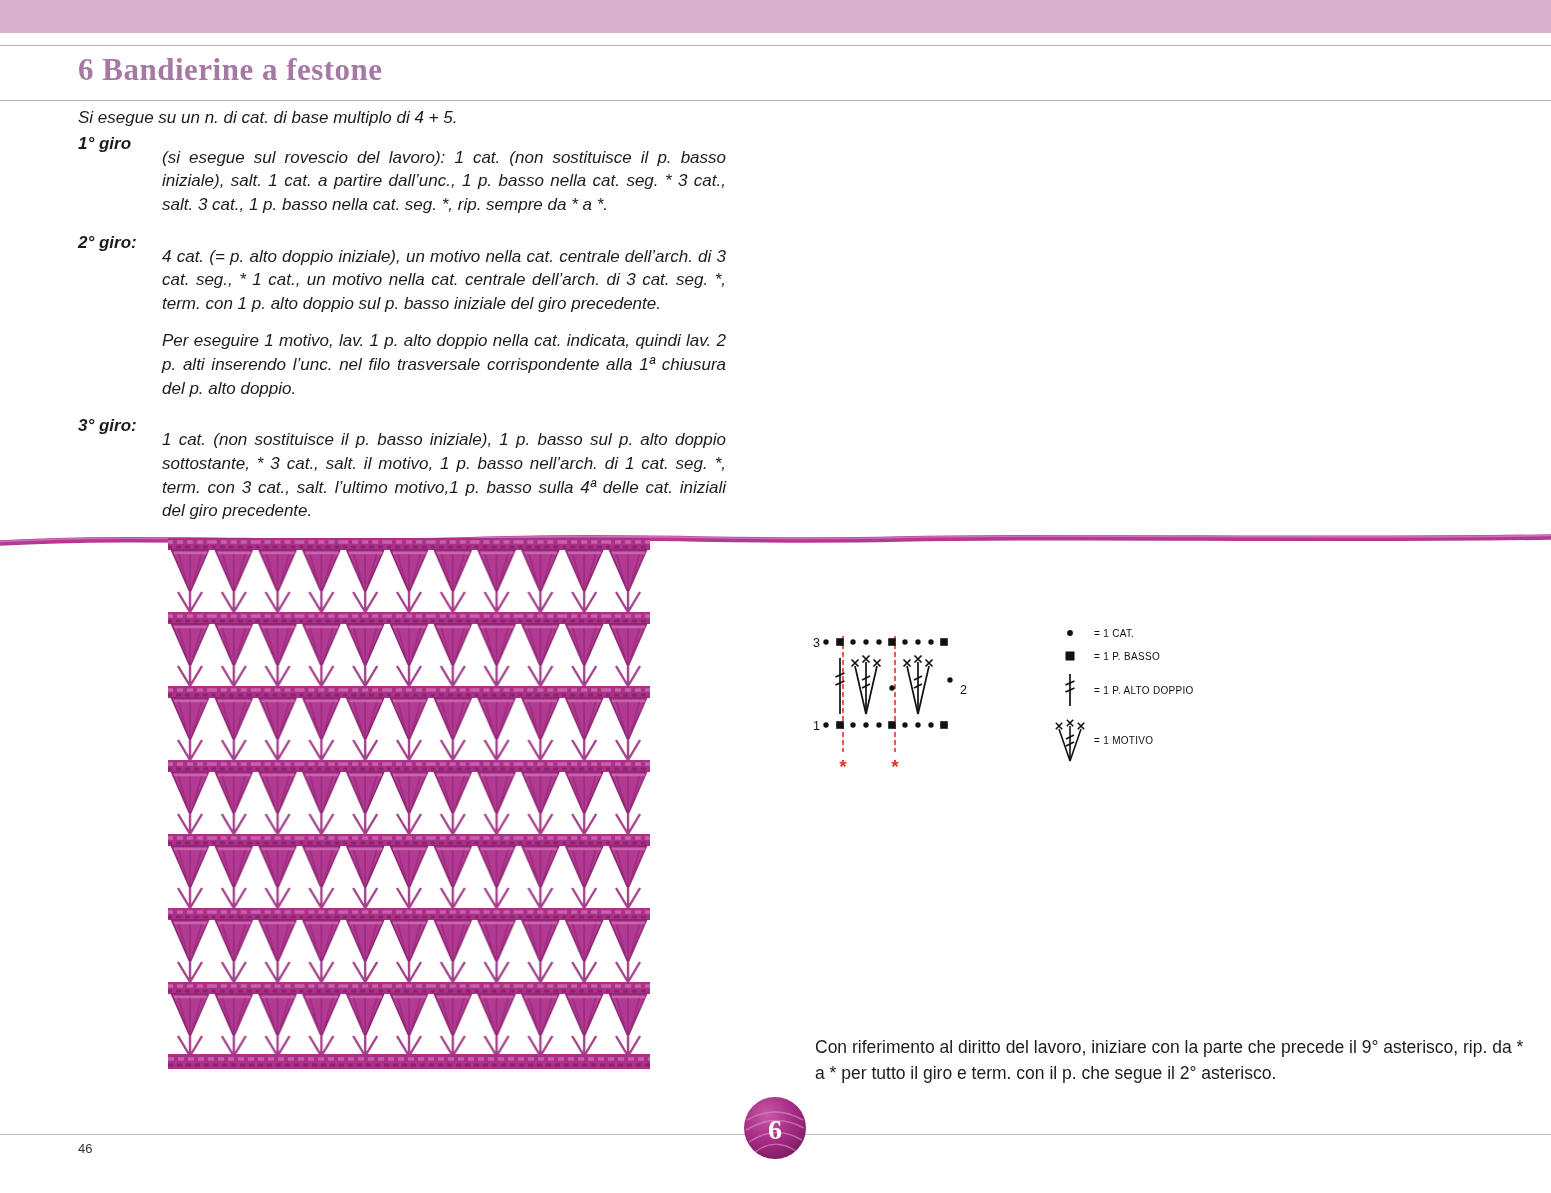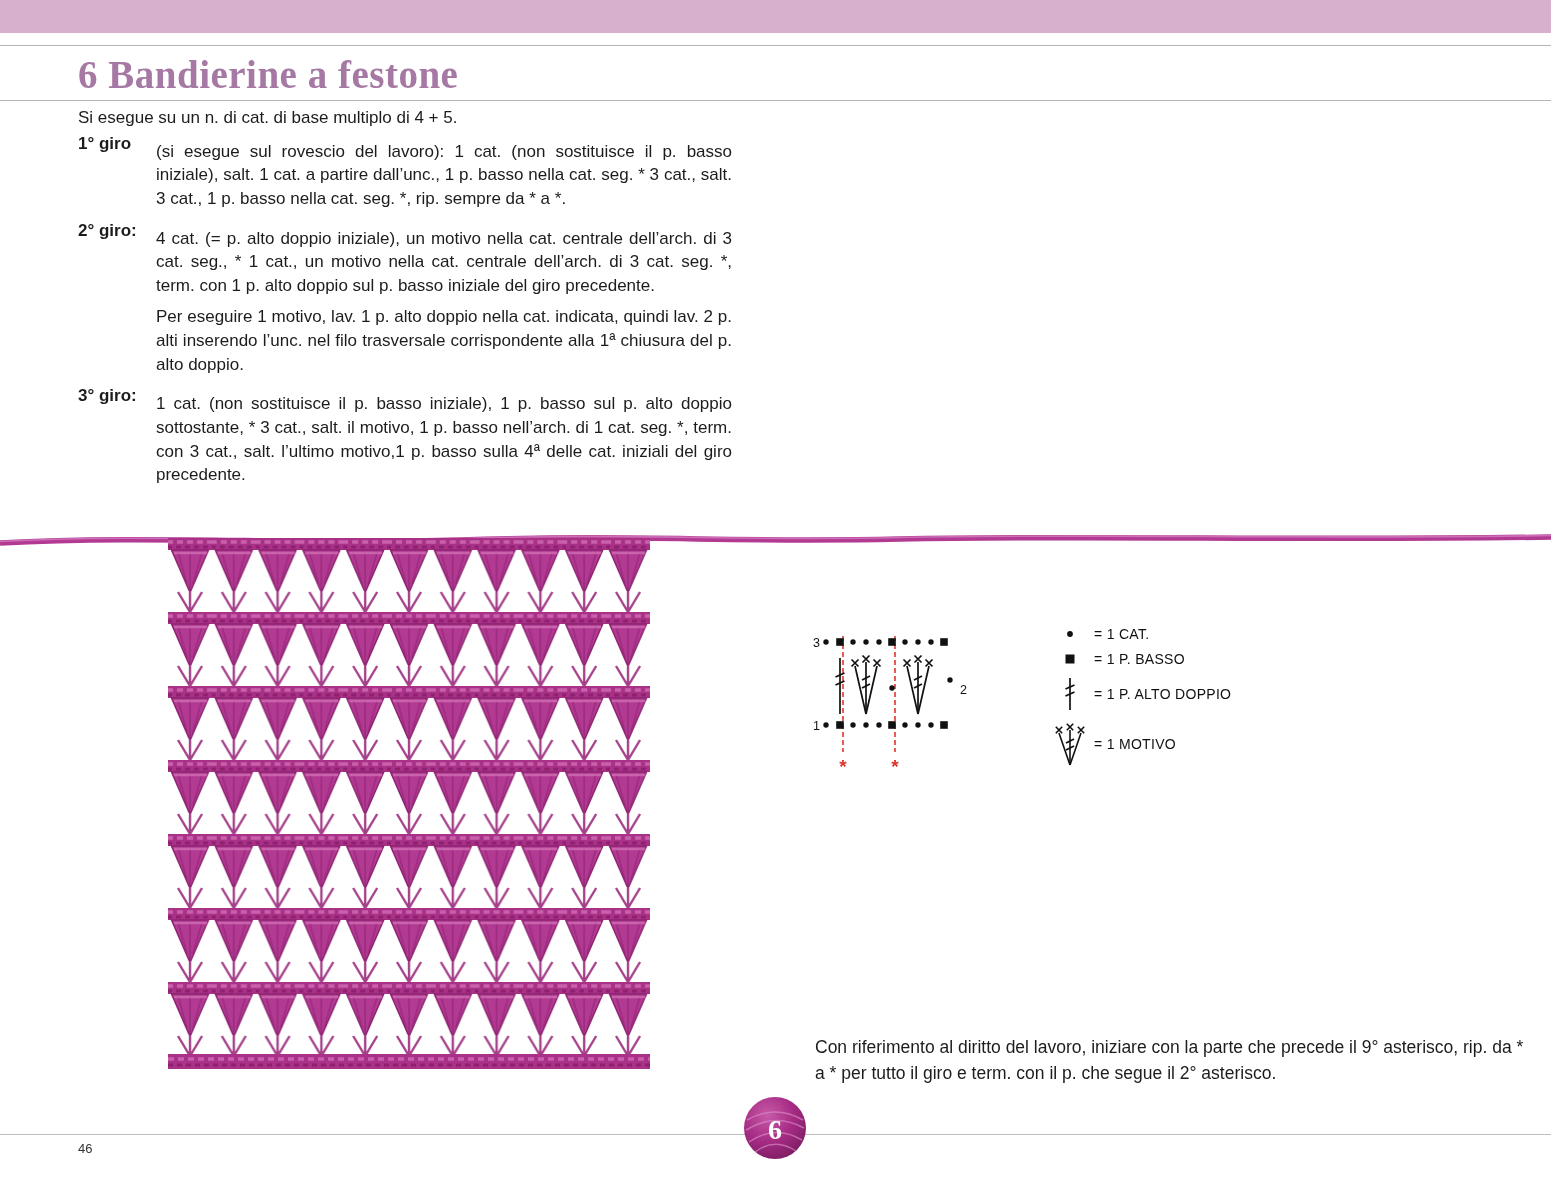--- a/index.html
+++ b/index.html
@@ -7,37 +7,37 @@
         font-family:"Liberation Sans", sans-serif;color:#1c1c1c;}
 
   .top-bar{position:absolute;left:0;top:0;width:1551px;height:33px;background:#d7b0cd;}
   .rule{position:absolute;left:0;width:1551px;height:0;border-top:1px solid #b3b3b3;}
   .rule-a{top:45px;}
   .rule-b{top:100px;}
   .rule-footer{top:1134px;border-top-color:#bdbdbd;}
 
   .title{position:absolute;left:78px;top:52px;margin:0;
          font-family:"Liberation Serif", serif;font-weight:bold;
-         font-size:39px;letter-spacing:.5px;color:#a678a4;text-align:right;}
+         font-size:31px;letter-spacing:.5px;color:#a678a4;text-align:right;}
 
   .instructions{position:absolute;left:78px;top:106px;width:662px;
-                font-size:17px;line-height:1.39;}
+                font-size:17px;line-height:1.39;font-style:italic;}
   .intro{margin:0 0 2px 0;}
   .giro{display:grid;grid-template-columns:70px 1fr;}
   .giro-label{font-weight:bold;white-space:nowrap;}
   .giro-text{text-align:justify;}
-  .giro-text p{margin:8px;}
+  .giro-text p{margin:14px;}
 
   .yarn{position:absolute;left:0;top:526px;}
   .swatch{position:absolute;left:168px;top:538px;}
 
   .chart{position:absolute;left:812px;top:628px;}
 
   .legend{position:absolute;left:1052px;top:626px;display:flex;flex-direction:column;gap:9px;
-          font-size:14px;letter-spacing:.3px;color:#111;}
+          font-size:10px;letter-spacing:.3px;color:#111;}
   .legend-row{display:flex;align-items:center;gap:6px;}
   .legend-sym{width:36px;display:flex;justify-content:center;align-items:center;}
 
   .note{position:absolute;left:815px;top:1016px;width:712px;
         font-size:17.5px;line-height:1.5;color:#1c1c1c;}
 
   .page-number{position:absolute;left:78px;top:1141px;font-size:13px;color:#333;}
 
   .badge{position:absolute;left:743px;top:1096px;width:64px;height:64px;}
 </style>

